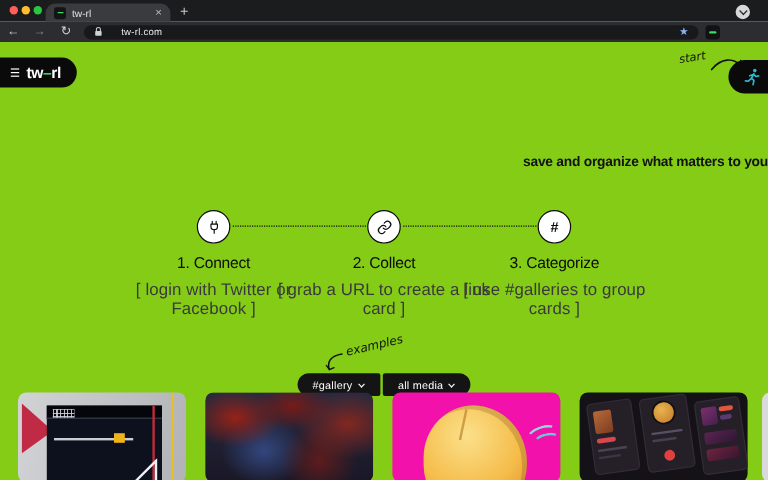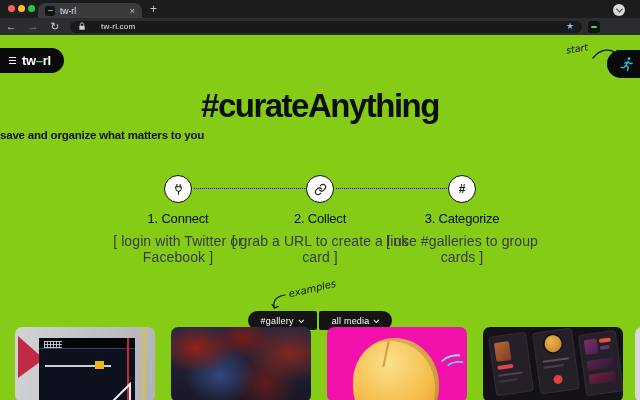--- a/index.html
+++ b/index.html
@@ -43,21 +43,21 @@
 
   .start-note { position:absolute; left:566px; top:8px; font-size:9.5px; font-style:italic;
                 color:#111; transform:rotate(-9deg); font-family:"DejaVu Sans", sans-serif; }
   .start-arrow { position:absolute; left:591px; top:11px; }
   .start-btn { position:absolute; left:607px; top:15px; width:33px; height:28px; background:#0a0a0a;
                border-radius:15px 0 0 15px; display:flex; align-items:center; justify-content:flex-end;
                padding-right:5px; }
 
   .hero-title { position:absolute; left:0; top:52px; width:640px; text-align:center;
                 font-size:33px; font-weight:bold; letter-spacing:-1.5px; color:#0d0d0d; }
-  .hero-sub { position:absolute; left:0; top:94px; width:640px; text-align:left;
+  .hero-sub { position:absolute; left:0; top:94px; width:640px; text-align:right;
               font-size:11.5px; font-weight:600; letter-spacing:-.2px; color:#121212; }
 
   .step { position:absolute; width:180px; text-align:center; top:140px; }
   .step-circle { width:28px; height:28px; border:1.4px solid #0b0b0b; border-radius:50%;
                  margin:0 auto; display:flex; align-items:center; justify-content:center; background:#fff; }
   .hashglyph { font-size:12px; font-weight:bold; color:#0b0b0b; }
   .step-label { margin-top:8px; font-size:13px; font-weight:normal; letter-spacing:-.2px; color:#0c0c0c; }
   .step-caption { margin-top:7px; font-size:14px; color:#3a3a3a; letter-spacing:.1px; }
   .connector { position:absolute; top:153px; height:0; border-top:1.6px dotted #0c0c0c; }
 
@@ -189,21 +189,20 @@
       <path d="M2,12 C10,2 20,2 27,9" fill="none" stroke="#111" stroke-width="1.3" stroke-linecap="round"></path>
       <path d="M27,9 l-4.5,-0.8 M27,9 l-0.8,-4.5" fill="none" stroke="#111" stroke-width="1.3" stroke-linecap="round"></path>
     </svg>
     <div class="start-btn">
       <svg width="17" height="17" viewBox="0 0 24 24">
         <circle cx="15.5" cy="4" r="2.1" fill="#2cb9ce"></circle>
         <path d="M14.5,8 L11.5,13 M14.5,8.5 L9.5,10 M14,8 L17,11 L20,10.2 M11.5,13 L14.5,15.5 L13.5,20.5 M11.5,13 L8,16.5 L4.5,16" fill="none" stroke="#2cb9ce" stroke-width="2" stroke-linecap="round" stroke-linejoin="round"></path>
       </svg>
     </div>
 
-    <div class="hero-title">#curateAnything</div>
     <div class="hero-sub">save and organize what matters to you</div>
 
     <div class="connector" style="left:194px;width:111px"></div>
     <div class="connector" style="left:336px;width:111px"></div>
 
     <div class="step" style="left:88px">
       <div class="step-circle">
         <svg width="13" height="13" viewBox="0 0 24 24">
           <path d="M9,2.5 v4.5 M15,2.5 v4.5 M7,7 h10 v3.5 a5,5 0 0 1 -10,0 z M12,15.5 v5.5" fill="none" stroke="#0b0b0b" stroke-width="1.8" stroke-linecap="round" stroke-linejoin="round"></path>
         </svg>

